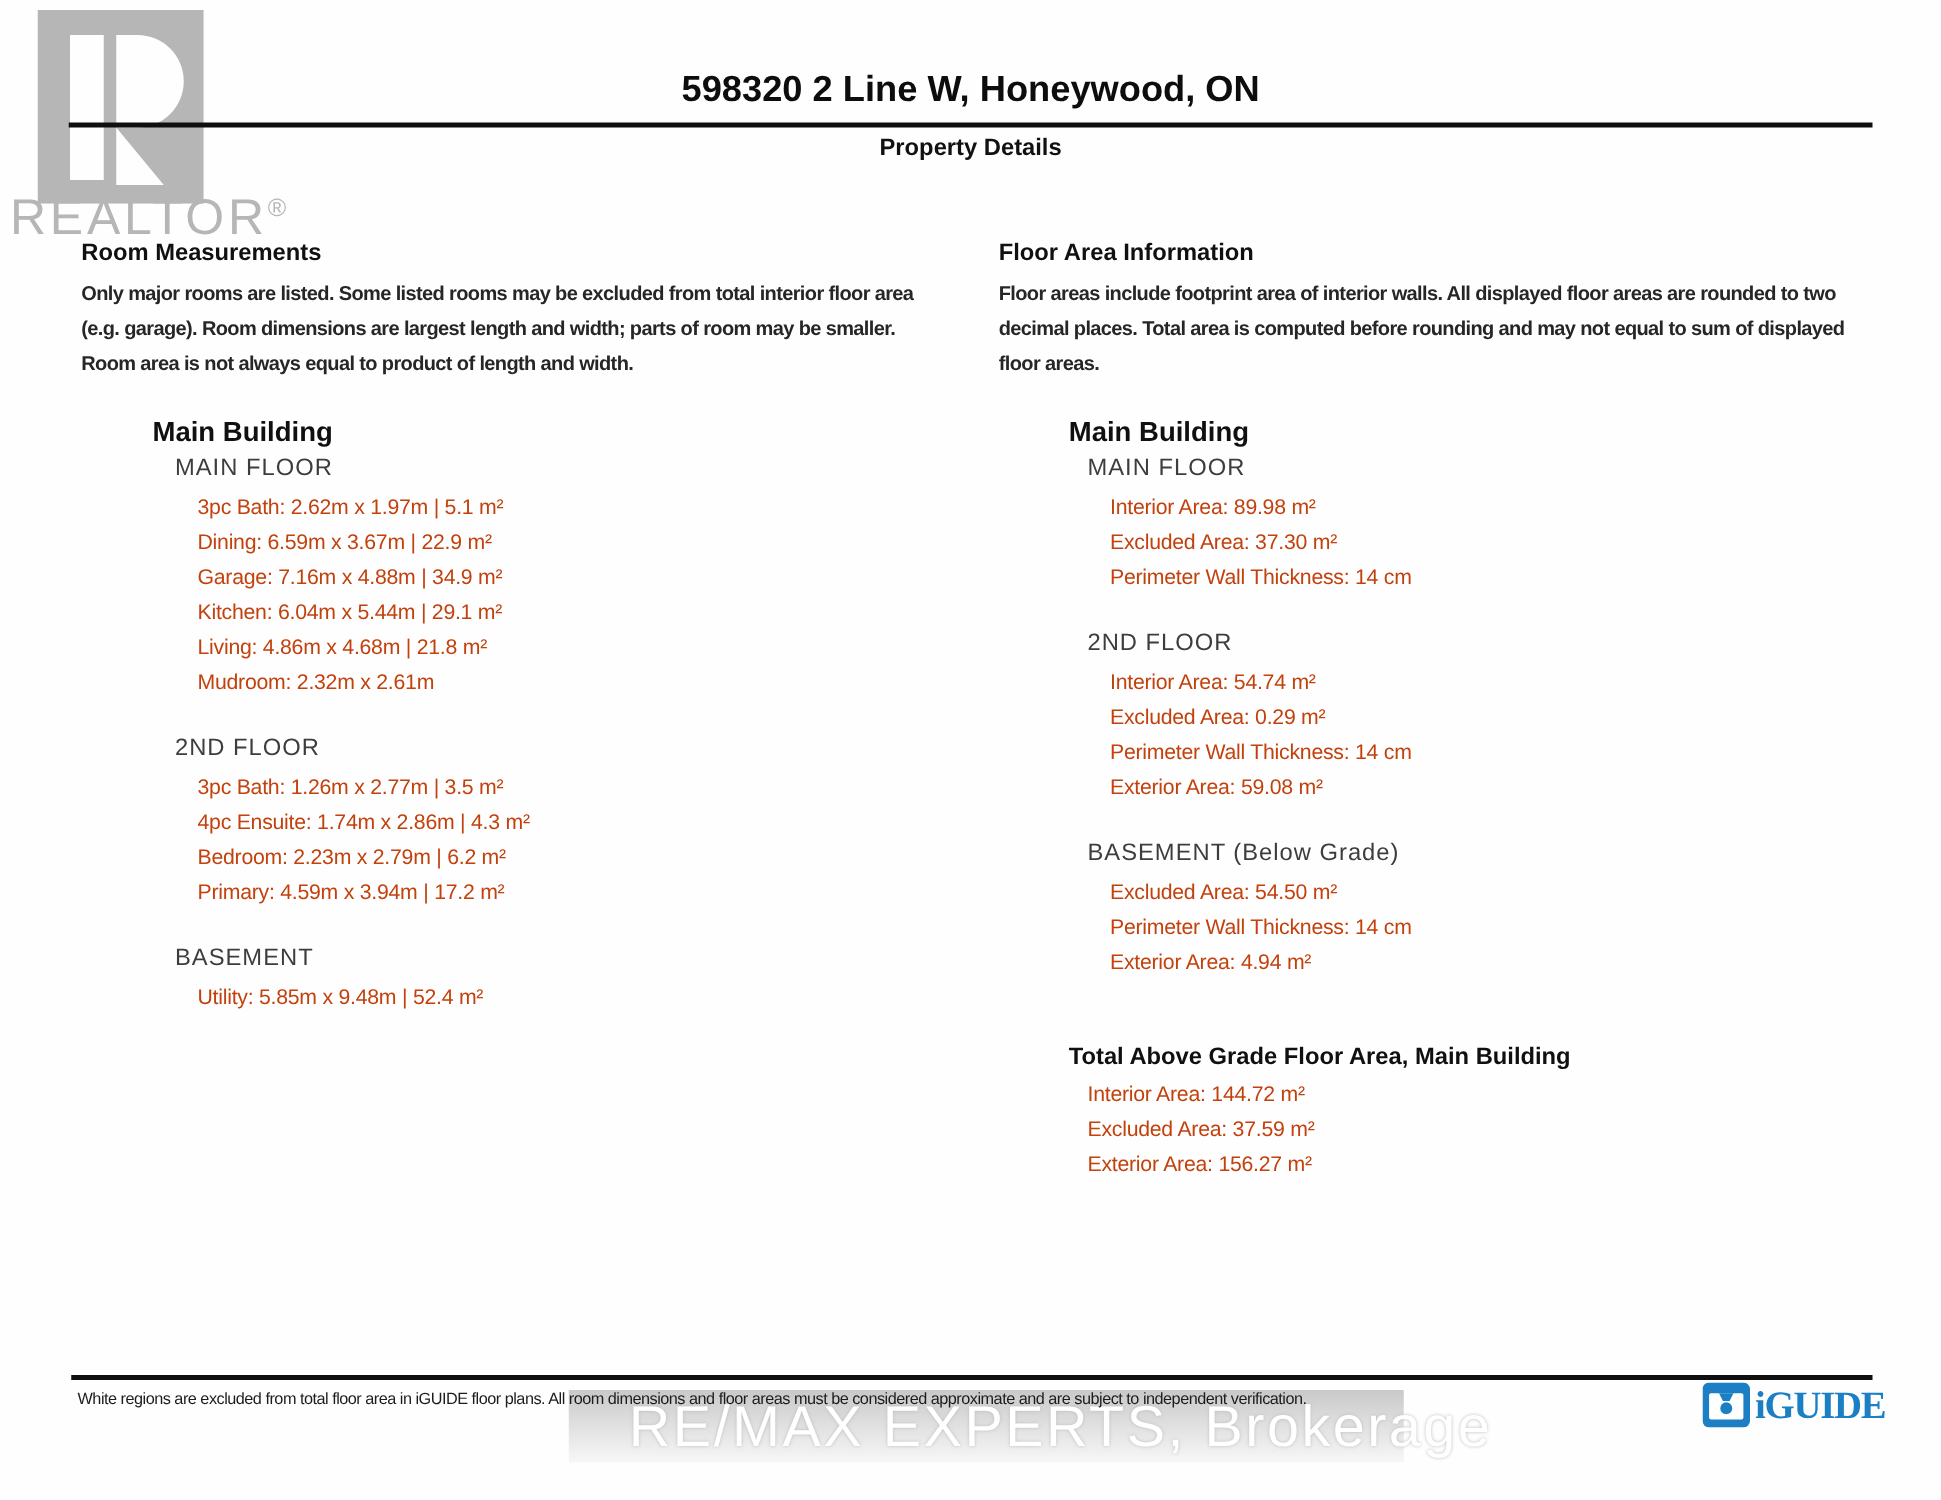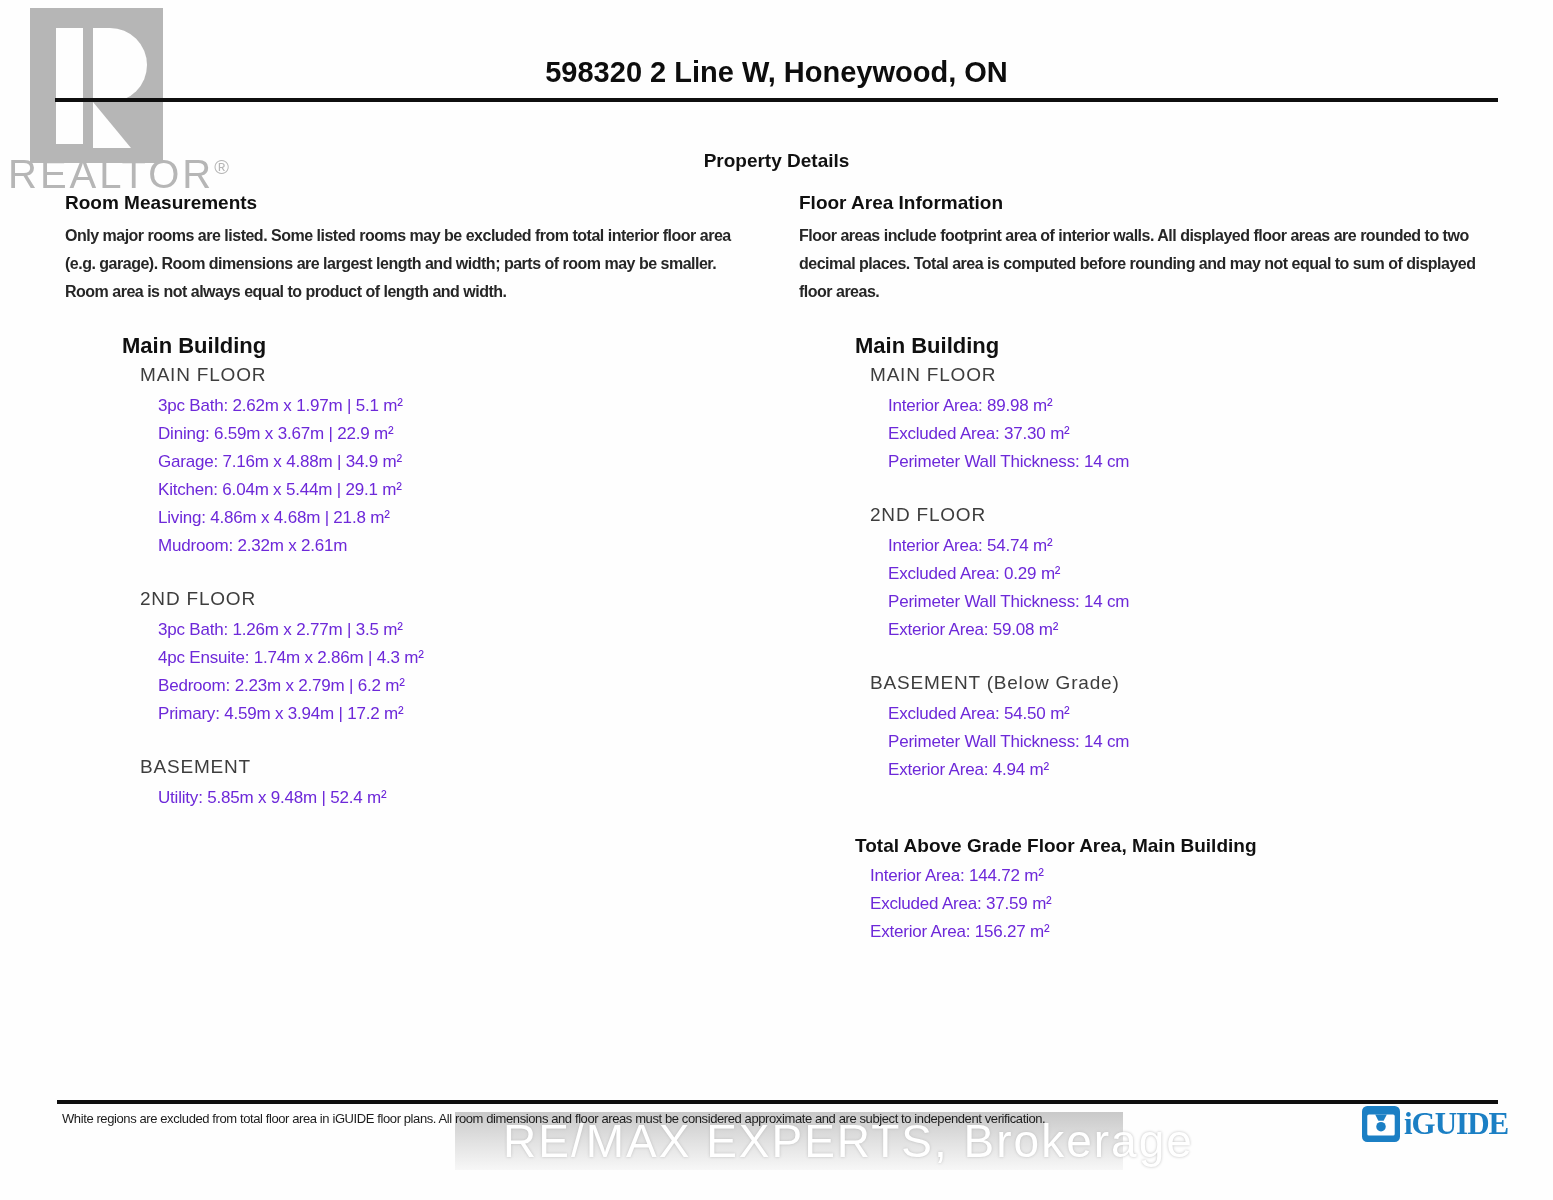--- a/index.html
+++ b/index.html
@@ -42,21 +42,21 @@
     font-size: 29px; font-weight: bold; color: #0d0d0d;
     letter-spacing: 0px;
   }
   .rule-top {
     position: absolute; left: 55px; top: 98px; width: 1443px; height: 4px;
     background: #0f0f0f; z-index: 1;
   }
   .page-subtitle {
     position: absolute; left: 0; top: 108px; width: 1553px;
     text-align: center;
-    font-size: 19px; font-weight: bold; color: #111111; z-index: 1; margin-top: 42px;
+    font-size: 19px; font-weight: bold; color: #111111; z-index: 1;
   }
 
   
   .col { position: absolute; top: 161px; z-index: 1; }
   .col-left  { left: 65px;  width: 715px; }
   .col-right { left: 799px; width: 745px; }
 
   .section-heading {
     font-size: 19px; font-weight: bold; color: #101010;
     line-height: 24px;
@@ -77,21 +77,21 @@
   .floor-block { margin-top: 26px; }
   .floor-block.first { margin-top: 4px; }
   .floor-name {
     font-size: 19px; color: #3d3d3d; letter-spacing: 0.8px;
     line-height: 26px; margin-left: 75px;
   }
   .col-right .floor-name { margin-left: 71px; }
 
   .line-list { margin-top: 4px; }
   .item-line {
-    font-size: 17px; letter-spacing: -0.2px; color: #6d28d9;
+    font-size: 17px; letter-spacing: -0.2px; color: #c2410c;
     line-height: 28px; margin-left: 93px; white-space: nowrap;
   }
   .col-right .item-line { margin-left: 89px; }
 
   .total-block { margin-top: 50px; }
   .total-heading {
     font-size: 19px; font-weight: bold; color: #101010;
     line-height: 24px; margin-left: 56px;
   }
   .total-block .item-line { margin-left: 71px; }

